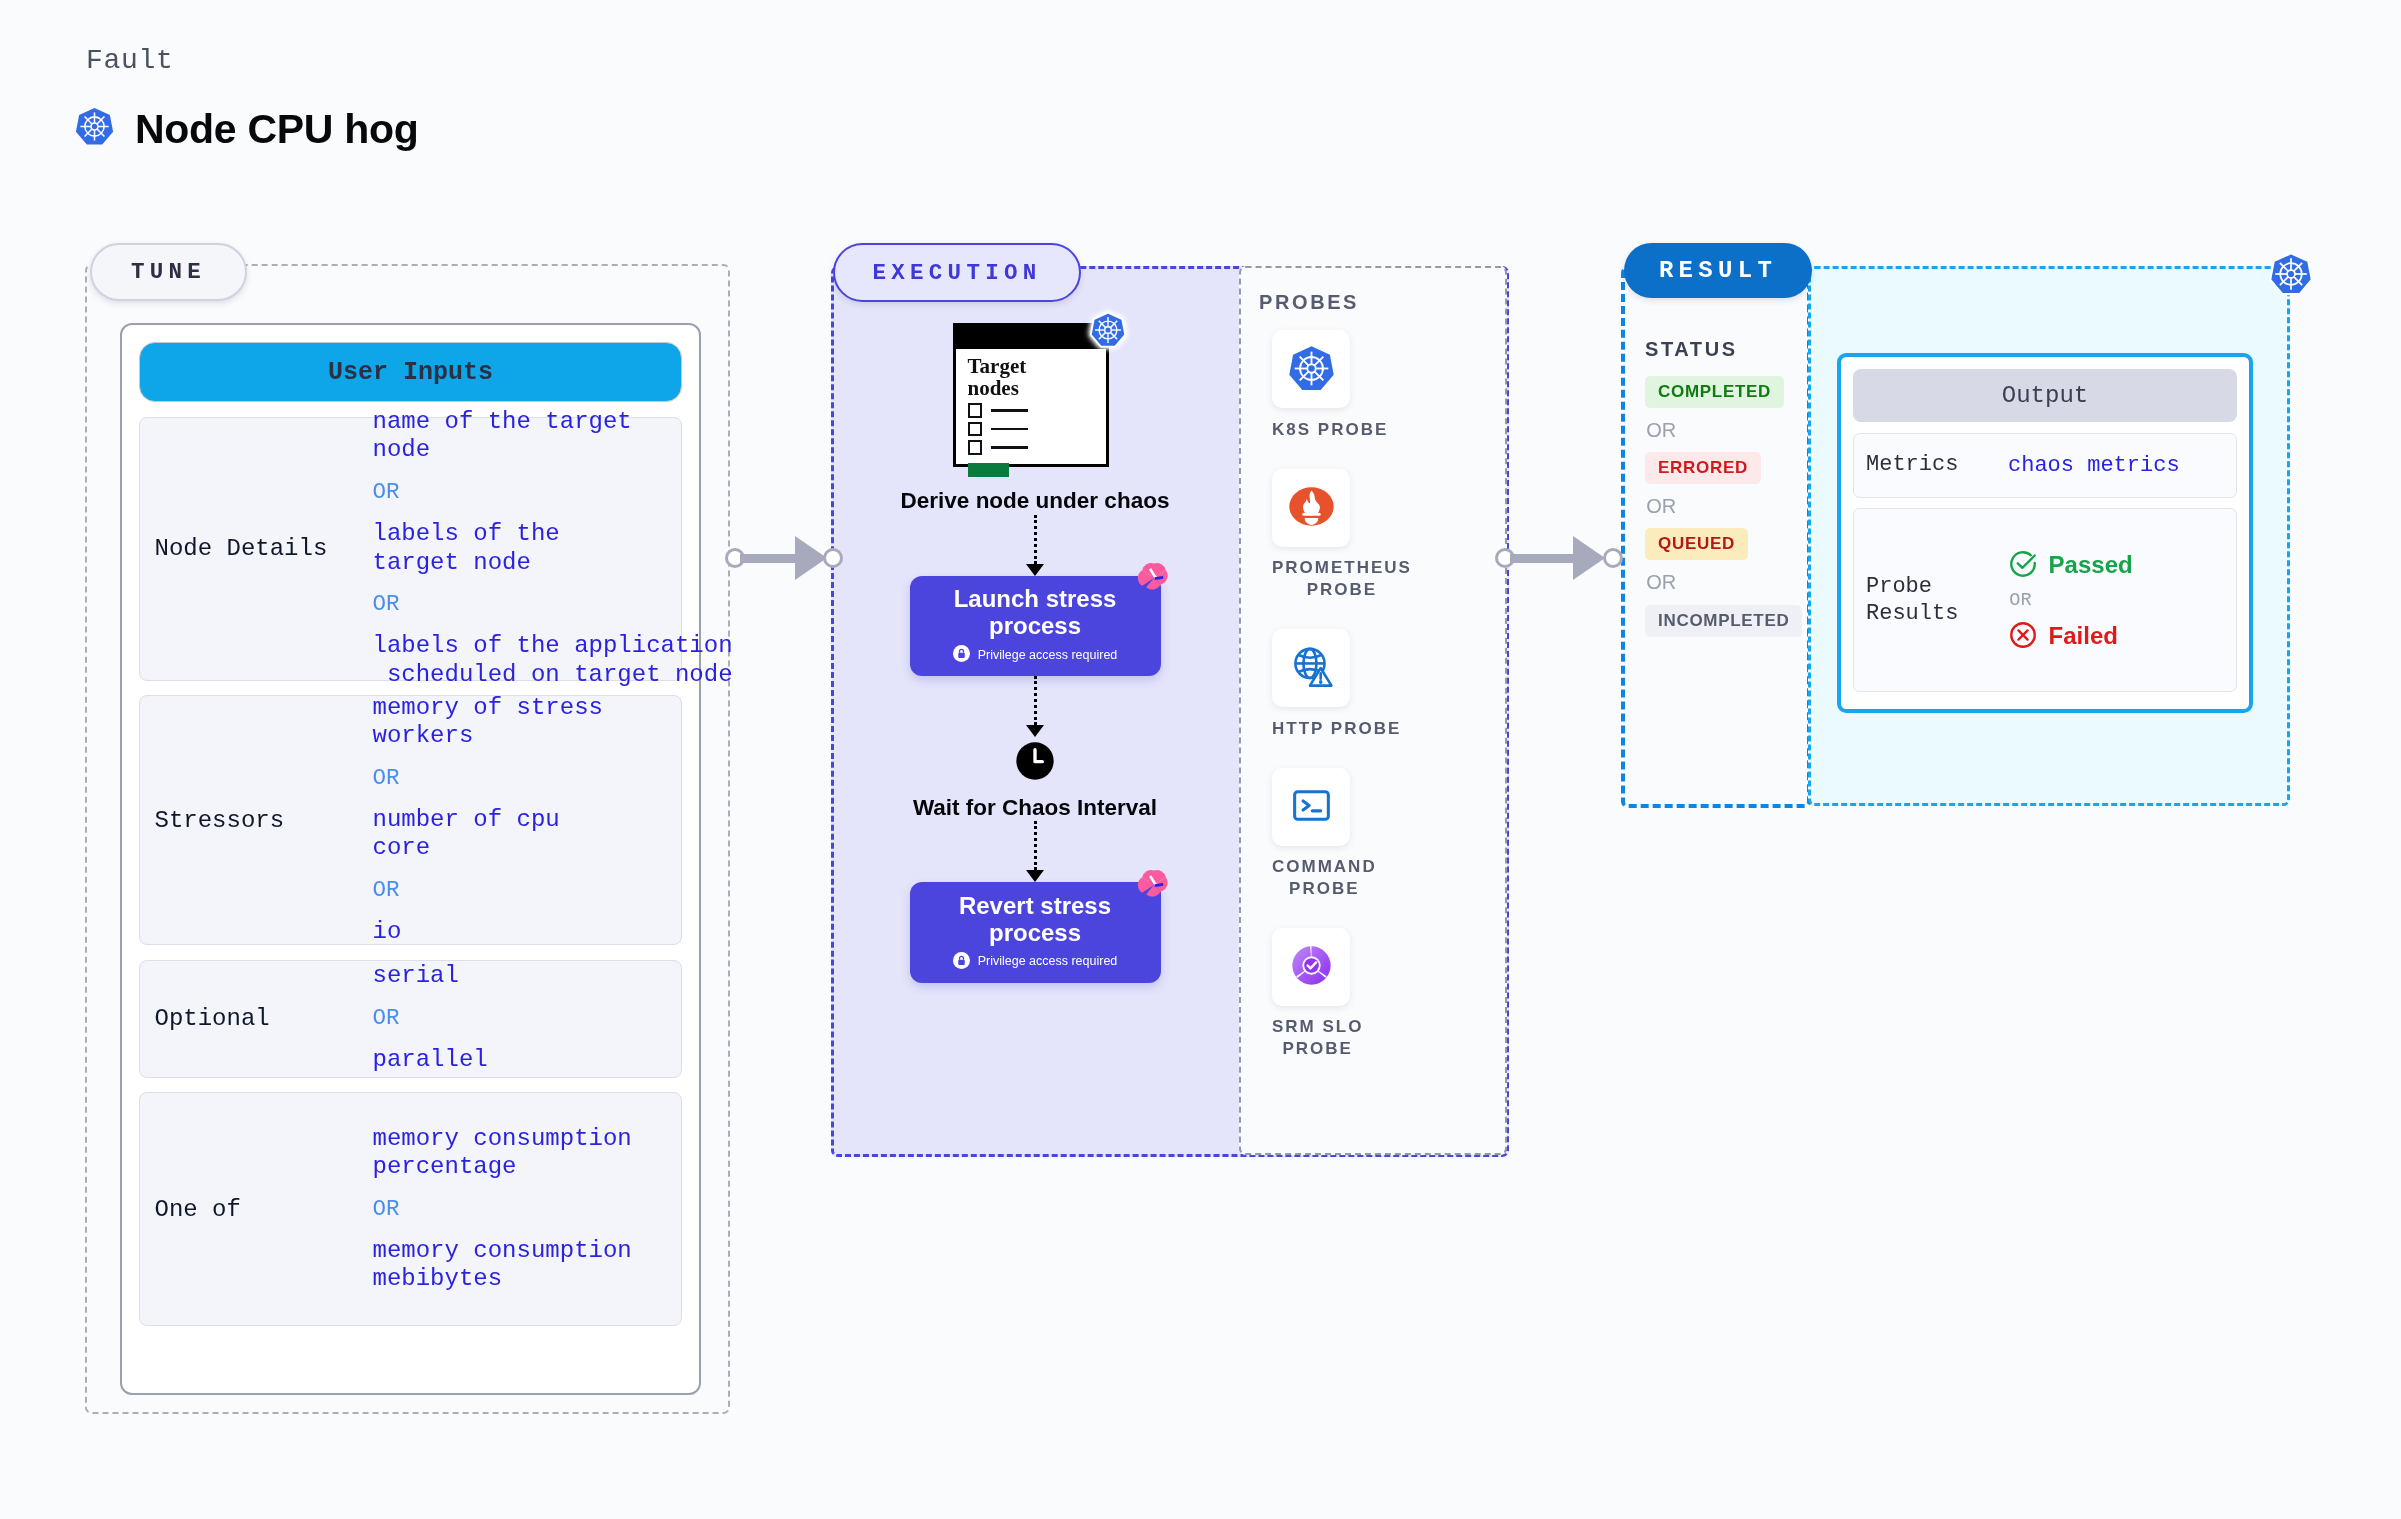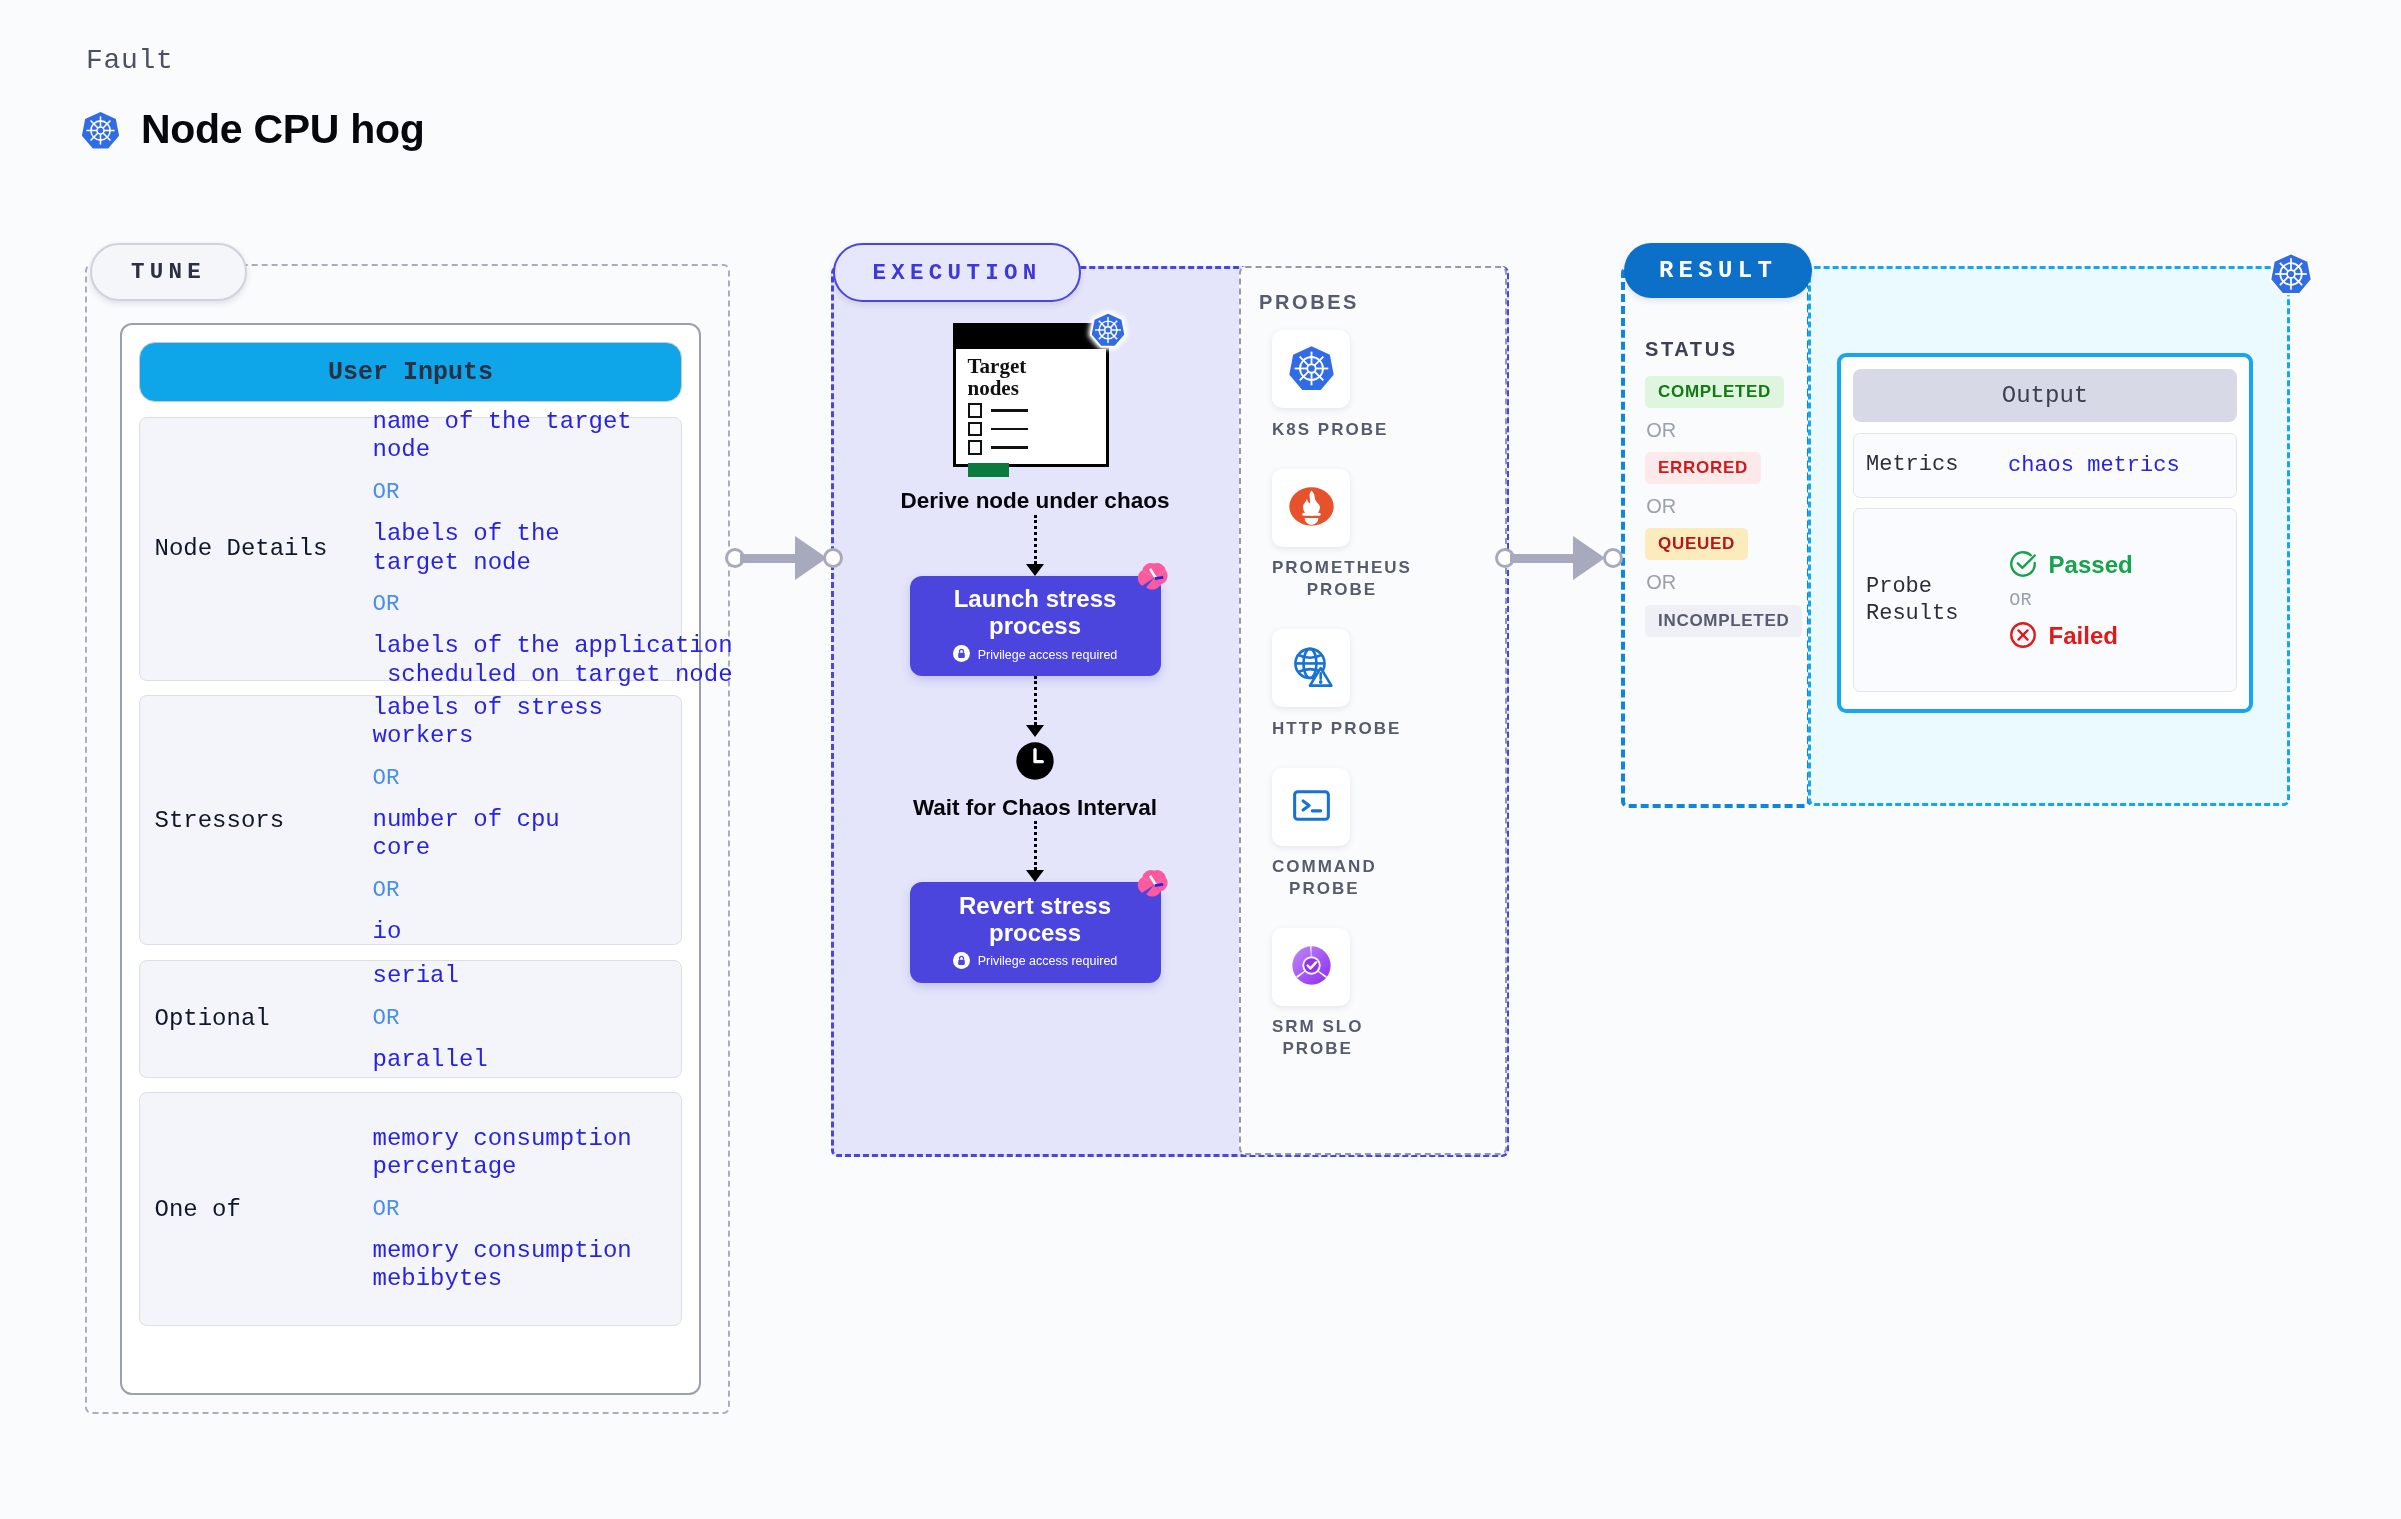--- a/index.html
+++ b/index.html
@@ -13,22 +13,22 @@
     overflow: hidden;
   }
 
   
   #fault-label {
     position: absolute; left: 86px; top: 45px;
     font-family: "Liberation Mono", monospace;
     font-size: 28px; color: #4b5162; letter-spacing: 0.7px;
   }
   #fault-title-row {
-    position: absolute; left: 80px; top: 106px;
-    display: flex; align-items: flex-end; gap: 20px;
+    position: absolute; left: 74px; top: 106px;
+    display: flex; align-items: flex-start; gap: 20px;
   }
   #fault-title {
     font-size: 41px; font-weight: bold; color: #07080c;
     letter-spacing: -0.3px;
   }
 
   
   .pill {
     position: absolute;
     display: flex; align-items: center; justify-content: center;
@@ -315,21 +315,21 @@
 target node</span>
       <span class="or">OR</span>
       <span class="val">labels of the application
  scheduled on target node</span>
     </div>
   </div>
 
   <div class="tune-group" id="g-stress">
     <div class="g-label">Stressors</div>
     <div class="g-values">
-      <span class="val">labels of stress
+      <span class="val">memory of stress
 workers</span>
       <span class="or">OR</span>
       <span class="val">number of cpu
 core</span>
       <span class="or">OR</span>
       <span class="val">io</span>
     </div>
   </div>
 
   <div class="tune-group" id="g-optional">

